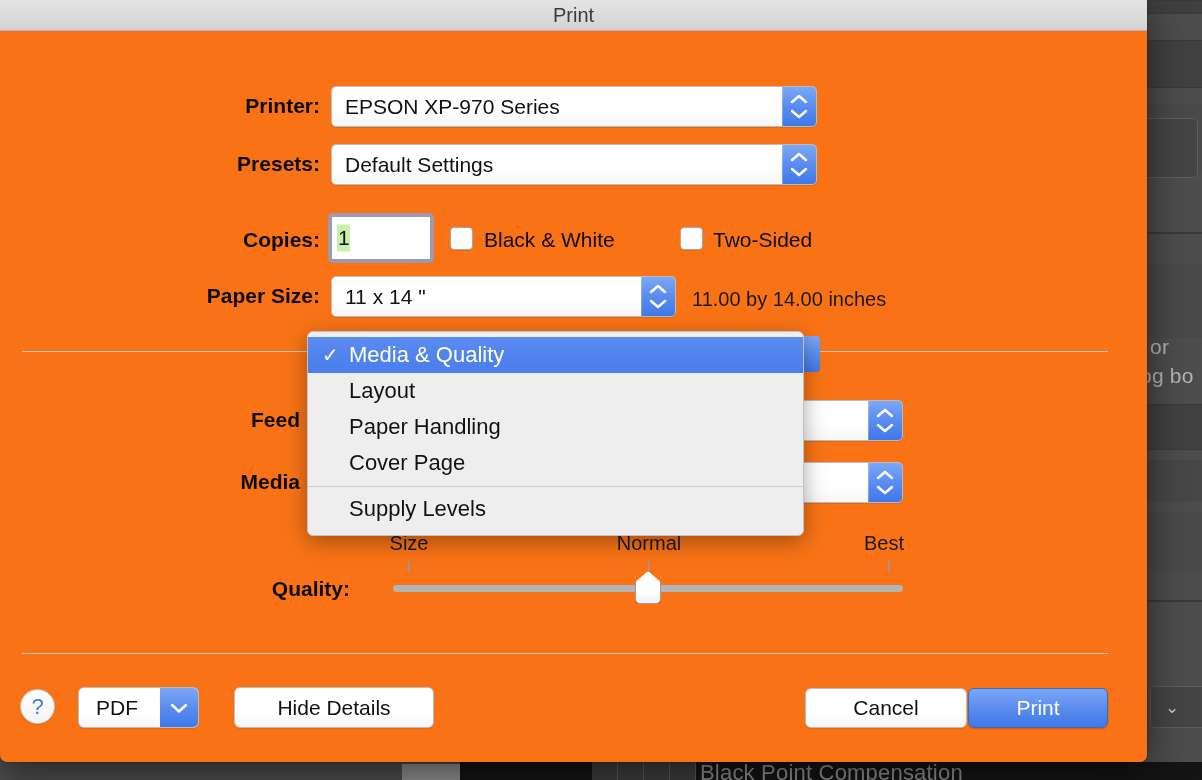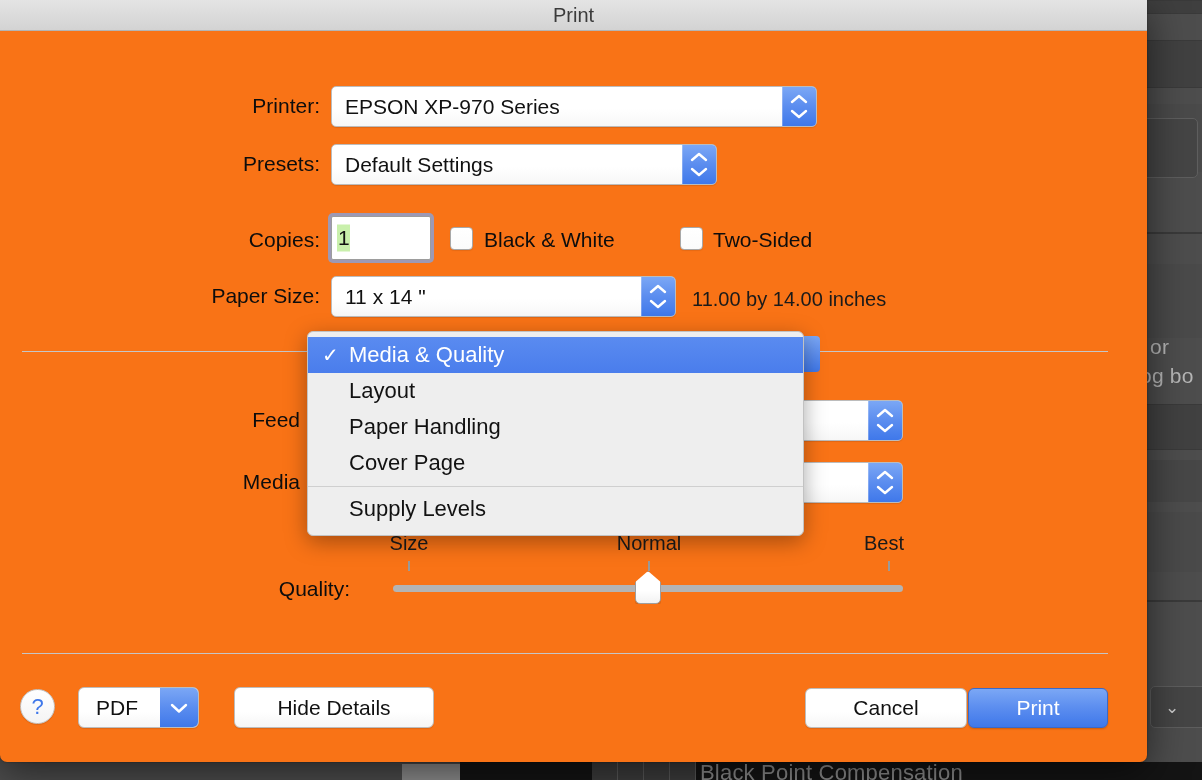--- a/index.html
+++ b/index.html
@@ -74,20 +74,21 @@
     font-size: 20px;
     color: #3b3b3b;
   }
 
   .row-label {
     position: absolute;
     text-align: right;
     font-size: 21px;
     color: #0d0d0d;
     white-space: nowrap;
+    font-weight: bold;
   }
   .static-text {
     position: absolute;
     font-size: 20px;
     color: #1a1a1a;
     white-space: nowrap;
   }
 
   
   .popup {
@@ -313,21 +314,21 @@
       <svg class="up" width="20" height="11" viewBox="0 0 20 11">
         <path d="M3 8 L10 2 L17 8" stroke="#ffffff" stroke-width="2.4" fill="none" stroke-linecap="round" stroke-linejoin="round"></path>
       </svg>
       <svg class="down" width="20" height="11" viewBox="0 0 20 11">
         <path d="M3 3 L10 9 L17 3" stroke="#ffffff" stroke-width="2.4" fill="none" stroke-linecap="round" stroke-linejoin="round"></path>
       </svg>
     </span>
   </div>
 
   <div class="row-label" style="left:120px; top:152px; width:200px;">Presets:</div>
-  <div class="popup" style="left:331px; top:144px; width:386px; height:41px;">
+  <div class="popup" style="left:331px; top:144px; width:486px; height:41px;">
     <span class="pp-text">Default Settings</span>
     <span class="stepper">
       <svg class="up" width="20" height="11" viewBox="0 0 20 11">
         <path d="M3 8 L10 2 L17 8" stroke="#ffffff" stroke-width="2.4" fill="none" stroke-linecap="round" stroke-linejoin="round"></path>
       </svg>
       <svg class="down" width="20" height="11" viewBox="0 0 20 11">
         <path d="M3 3 L10 9 L17 3" stroke="#ffffff" stroke-width="2.4" fill="none" stroke-linecap="round" stroke-linejoin="round"></path>
       </svg>
     </span>
   </div>

